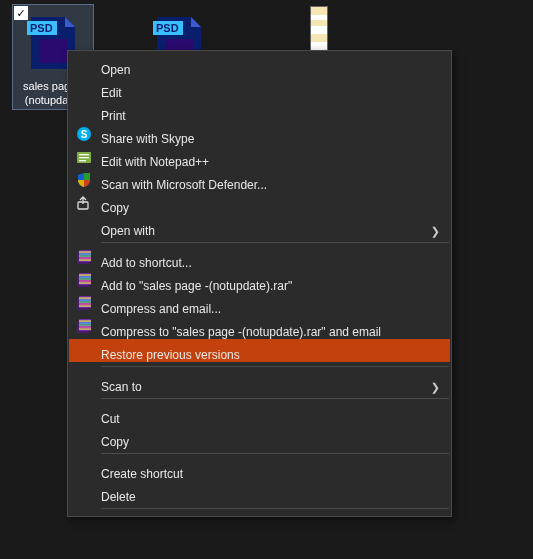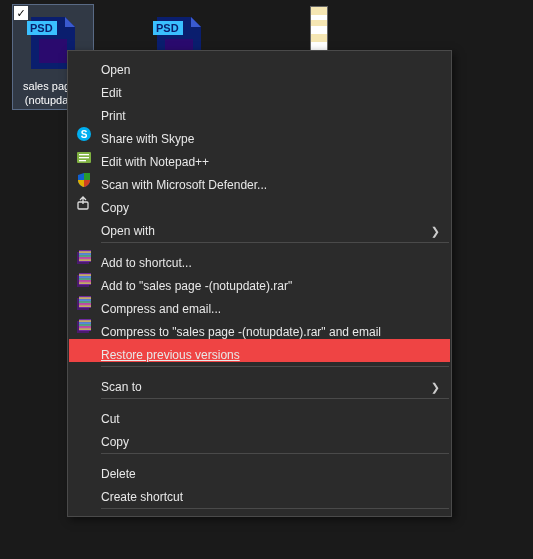--- a/index.html
+++ b/index.html
@@ -78,22 +78,21 @@
   .menu-item {
     display: flex;
     align-items: flex-end;
     height: 23px;
     padding: 0 30px 0 32px;
     position: relative;
     cursor: default;
     color: #e8e8e8;
   }
   .menu-item.highlight {
-    background: #ef4444;
-    text-decoration: underline;
+    background: #c2410c;
   }
   .menu-item .mi-icon {
     position: absolute;
     left: 7px; top: 3px;
     width: 16px; height: 16px;
   }
   .menu-item .mi-label {
     flex: 1;
     white-space: nowrap;
   }
@@ -269,19 +268,19 @@
     </div>
     <div class="menu-sep"></div>
     <div class="menu-item">
       <span class="mi-label">Cut</span>
     </div>
     <div class="menu-item">
       <span class="mi-label">Copy</span>
     </div>
     <div class="menu-sep"></div>
     <div class="menu-item">
+      <span class="mi-label">Create shortcut</span>
+    </div>
+    <div class="menu-item">
       <span class="mi-label">Delete</span>
-    </div>
-    <div class="menu-item">
-      <span class="mi-label">Create shortcut</span>
     </div>
     <div class="menu-sep"></div>
   </div>
 
 </body></html>

